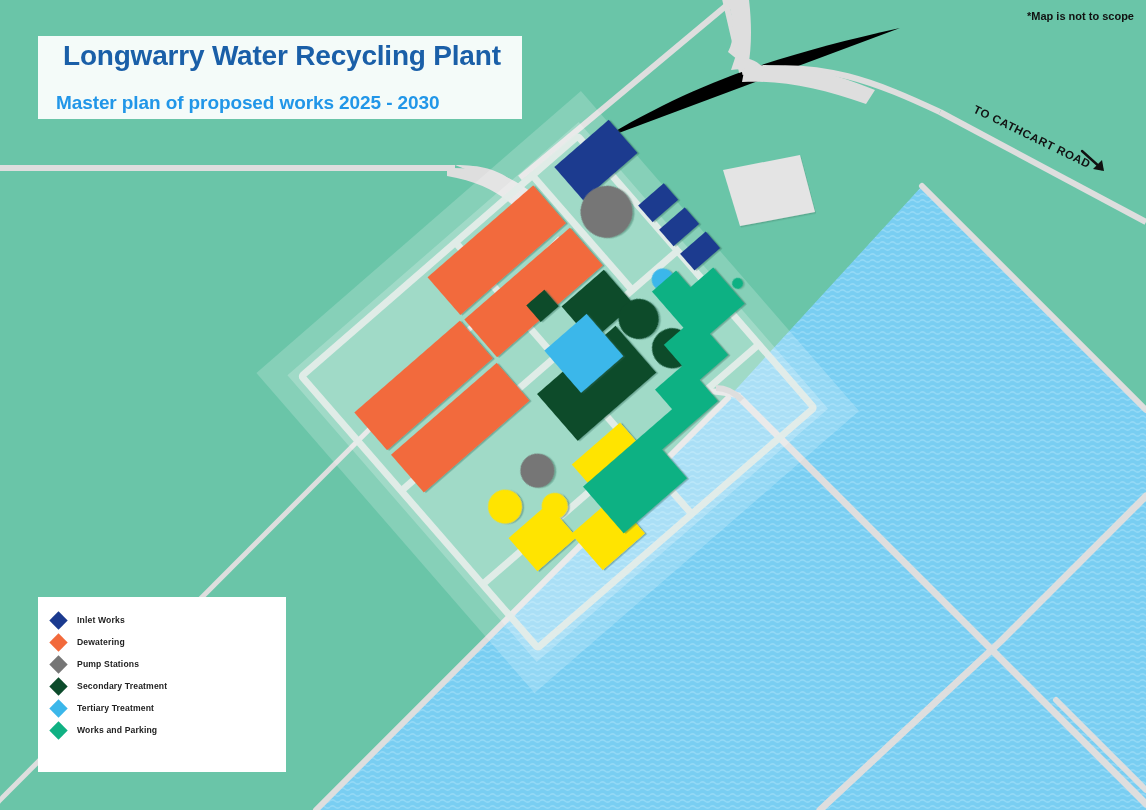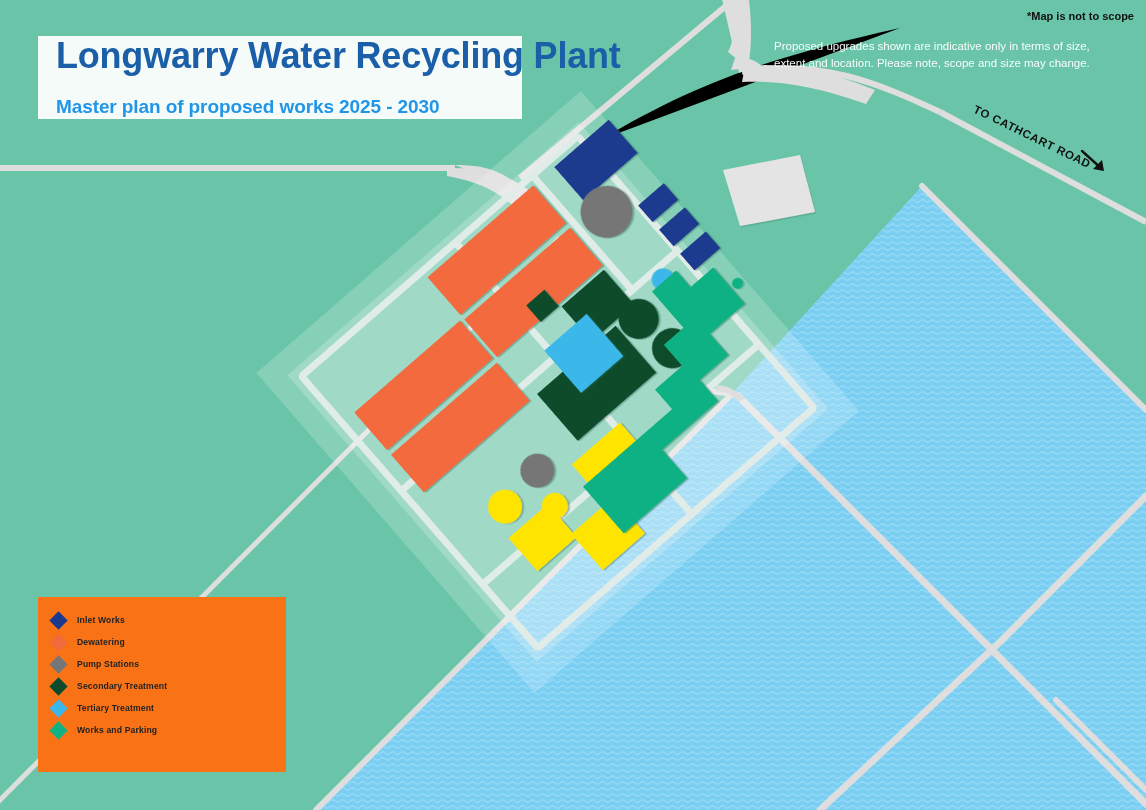--- a/index.html
+++ b/index.html
@@ -15,22 +15,22 @@
 
   
   #title-card{
     position:absolute;left:38px;top:36px;width:484px;height:83px;
     background:#f4fbf9;
     box-shadow:0 0 0 0 rgba(0,0,0,0);
     display:flex;flex-direction:column;justify-content:center;
     padding-left:18px;box-sizing:border-box;
   }
   #title-card .t1{
-    font-size:36px;font-weight:bold;color:#1a5fa8;letter-spacing:-0.2px;
-    line-height:1.05;white-space:nowrap;
+    font-size:28px;font-weight:bold;color:#1a5fa8;letter-spacing:-0.2px;
+    line-height:1.05;white-space:nowrap;margin-left:7px;
   }
   #title-card .t2{
     font-size:19px;font-weight:bold;color:#2196e8;letter-spacing:-0.1px;
     line-height:1.15;margin-top:21px;white-space:nowrap;
   }
 
   
   #scale-note{
     position:absolute;right:12px;top:10px;
     font-size:11px;font-weight:bold;color:#111;text-align:right;white-space:nowrap;
@@ -48,21 +48,21 @@
     font-size:11.5px;font-weight:bold;color:#111;letter-spacing:.6px;
     white-space:nowrap;
   }
   #road-arrow{
     position:absolute;left:1078px;top:145px;width:32px;height:32px;
   }
 
   
   #legend{
     position:absolute;left:38px;top:597px;width:248px;height:175px;
-    background:#f97316;
+    background:#ffffff;
     padding:12px 0 12px 0;box-sizing:border-box;
   }
   .legend-row{
     display:flex;align-items:center;height:22px;padding-left:14px;
   }
   .lg-swatch{
     width:13px;height:13px;transform:rotate(45deg);flex:0 0 auto;margin-right:12px;
   }
   .lg-label{font-size:8.6px;color:#222;font-weight:bold;letter-spacing:.15px;}
 </style>
@@ -251,21 +251,20 @@
 
     </g>
   </svg>
 
   <div id="title-card">
     <div class="t1">Longwarry Water Recycling Plant</div>
     <div class="t2">Master plan of proposed works 2025 - 2030</div>
   </div>
 
   <div id="scale-note">*Map is not to scope</div>
-  <div id="disclaimer">Proposed upgrades shown are indicative only in terms of size, extent and location. Please note, scope and size may change.</div>
 
   <div id="road-label">TO CATHCART ROAD</div>
   <svg id="road-arrow" viewBox="0 0 32 32">
     <path d="M4 6 L24 24" stroke="#111" stroke-width="2.4" fill="none" stroke-linecap="round"></path>
     <path d="M26 26 L15 24 L24 15 Z" fill="#111"></path>
   </svg>
 
   <div id="legend">
 
     <div class="legend-row">

